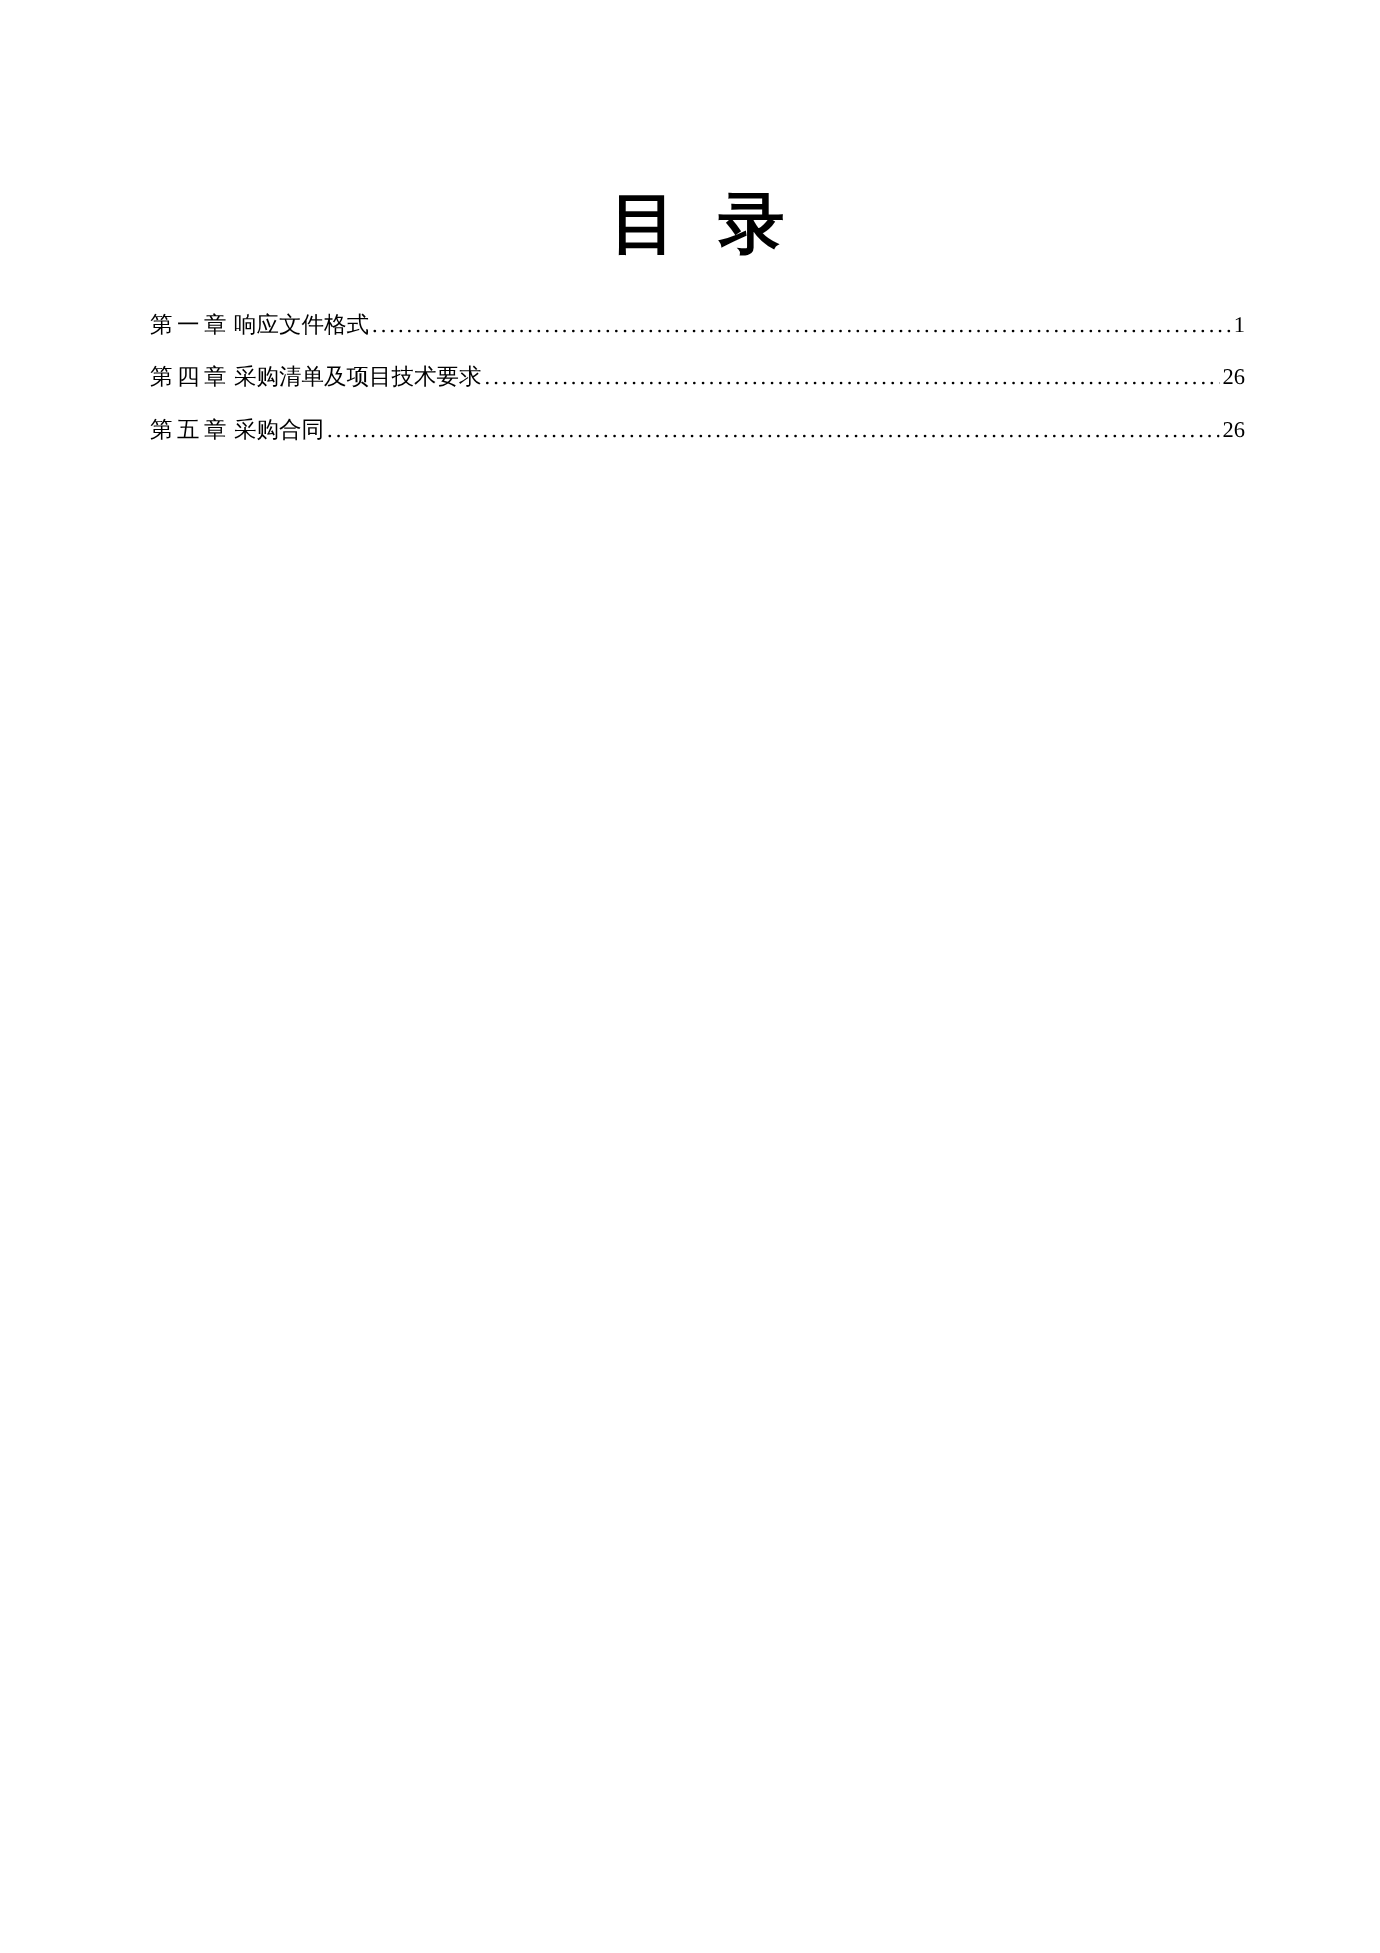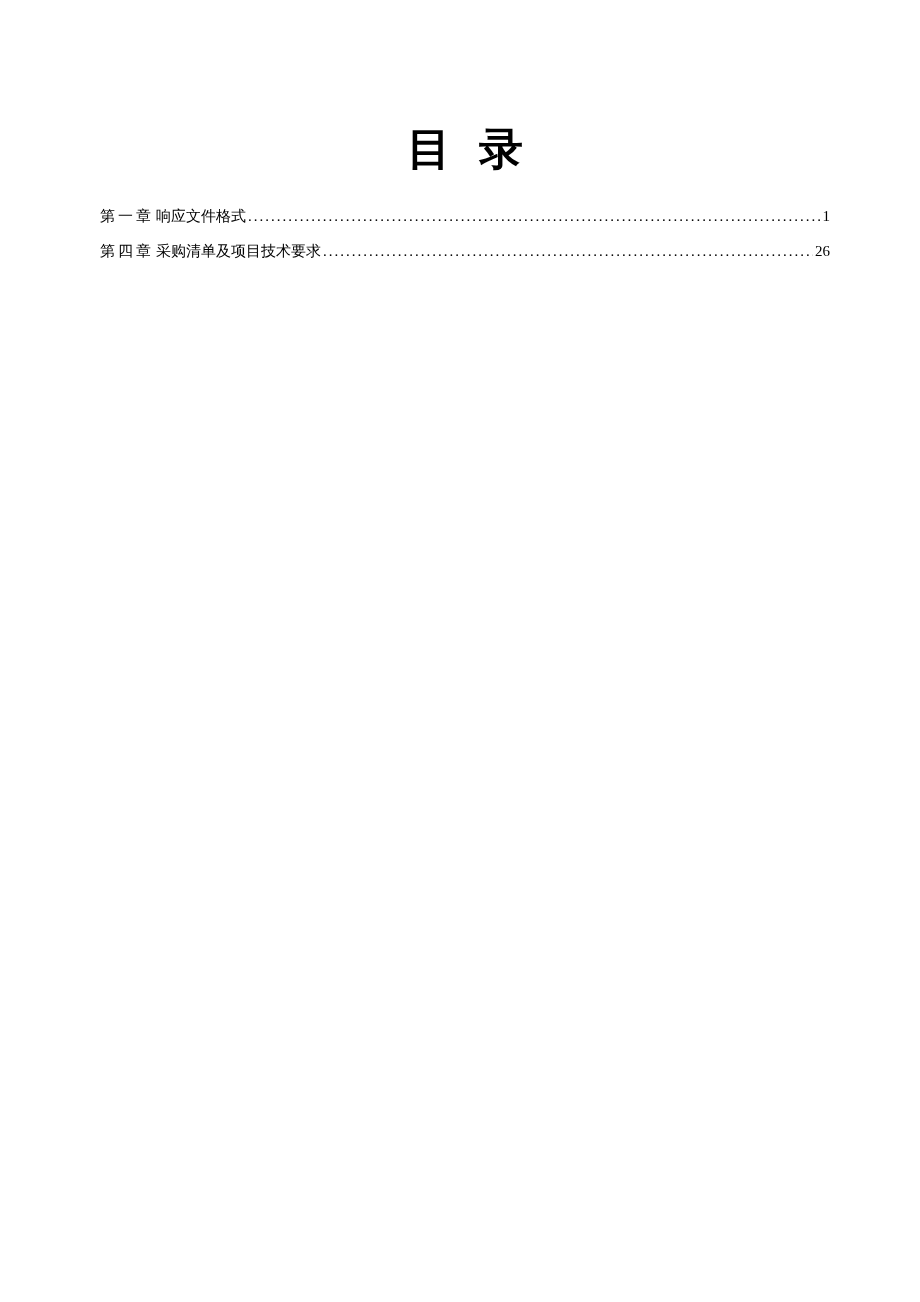--- a/index.html
+++ b/index.html
@@ -70,14 +70,20 @@
       <span class="toc-label">响应文件格式</span>
       <span class="toc-dots"></span>
       <span class="toc-page">1</span>
     </div>
     <div class="toc-entry">
       <span class="toc-chapter">第四章</span>
       <span class="toc-label">采购清单及项目技术要求</span>
       <span class="toc-dots"></span>
       <span class="toc-page">26</span>
     </div>
+    <div class="toc-entry">
+      <span class="toc-chapter">第五章</span>
+      <span class="toc-label">采购合同</span>
+      <span class="toc-dots"></span>
+      <span class="toc-page">26</span>
+    </div>
   </div>
 </div>
 
 </body></html>

